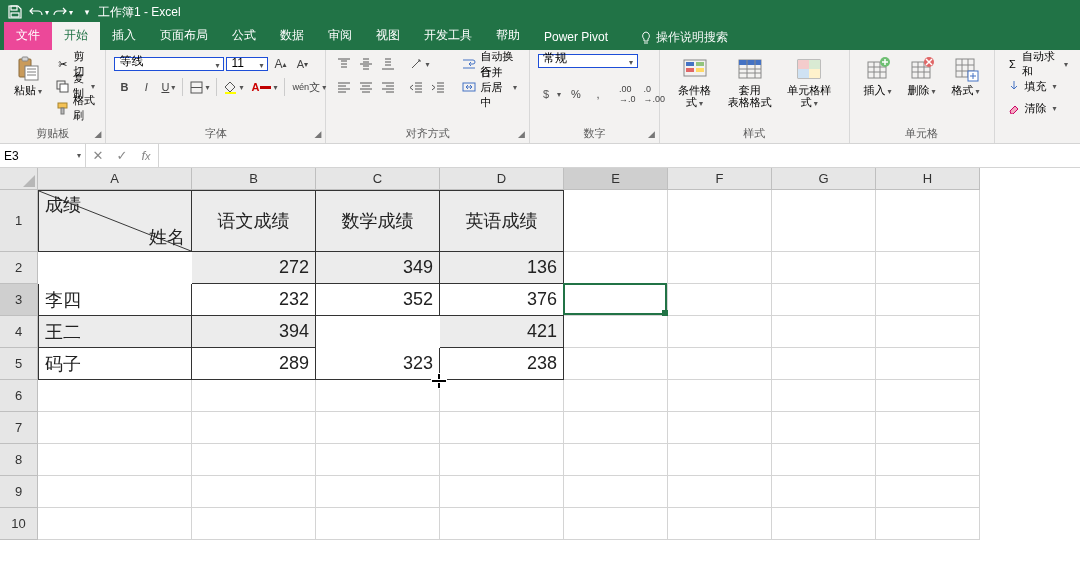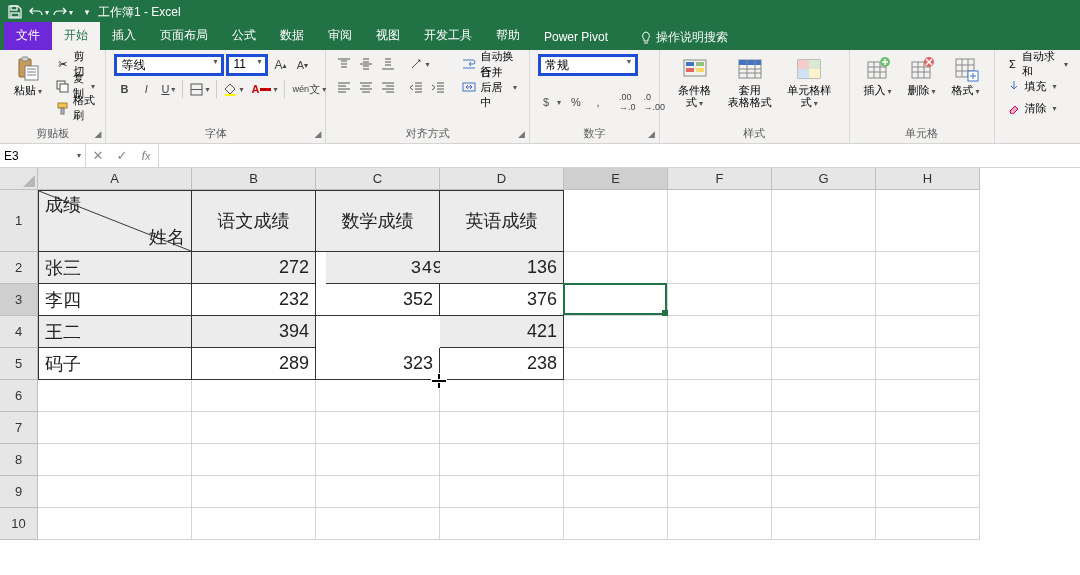--- a/index.html
+++ b/index.html
@@ -7,40 +7,40 @@
 
 
 .titlebar { background: #217346; height: 24px; display: flex; align-items: center; color: #fff; padding: 0 4px; }
 .titlebar .qat { display: flex; gap: 2px; align-items: center; }
 .titlebar .qat .qbtn { width: 22px; height: 20px; display: flex; align-items: center; justify-content: center; cursor: pointer; }
 .titlebar .title { flex: 1; text-align: left; font-size: 12px; }
 
 
 .tabs { background: #217346; height: 26px; display: flex; align-items: flex-end; padding-left: 4px; color: #fff; }
 .tab { padding: 5px 12px 6px; font-size: 12px; cursor: pointer; }
-.tab.file { background: #6d28d9; }
+.tab.file { background: #ec4899; }
 .tab.active { background: #f3f2f1; color: #217346; }
 .tell-me { display: flex; align-items: center; gap: 4px; margin-left: 12px; padding: 4px 8px; font-size: 12px; opacity: .95; }
 
 
 .ribbon { background: #f3f2f1; border-bottom: 1px solid #d4d4d4; height: 94px; display: flex; }
 .group { border-right: 1px solid #d8d8d8; padding: 4px 8px 2px; display: flex; flex-direction: column; justify-content: space-between; }
 .group-body { display: flex; gap: 4px; align-items: flex-start; flex: 1; }
 .group-label { text-align: center; font-size: 11px; color: #5a5a5a; padding: 2px 0 0; position: relative; }
 .group-label .launcher { position: absolute; right: -4px; bottom: 2px; font-size: 9px; color: #777; cursor: pointer; }
 
 .bigbtn { display: flex; flex-direction: column; align-items: center; justify-content: center; padding: 2px 6px; cursor: pointer; min-width: 40px; }
 .bigbtn .ic { width: 26px; height: 26px; margin-bottom: 2px; display:flex; align-items:center; justify-content:center; }
 .bigbtn .lb { font-size: 11px; text-align: center; line-height: 1.1; }
 .drop { font-size: 8px; color: #555; margin-left: 2px; }
 
 .col { display: flex; flex-direction: column; gap: 2px; }
 .row { display: flex; gap: 2px; align-items: center; }
 .smallbtn { min-width: 20px; height: 20px; display: flex; align-items: center; justify-content: center; cursor: pointer; border: 1px solid transparent; padding: 0 2px; font-size: 11px; color: #444; }
-.combo { height: 22px; border: 3px solid #1d4ed8; background: #fff; display: flex; align-items: flex-start; padding: 0 4px; font-size: 12px; justify-content: space-between; cursor: pointer; }
+.combo { height: 14px; border: 1px solid #1d4ed8; background: #fff; display: flex; align-items: flex-end; padding: 0 4px; font-size: 12px; justify-content: space-between; cursor: pointer; }
 .combo .drop { margin-left: 6px; }
 
 .itembtn { display: flex; align-items: center; gap: 4px; padding: 1px 4px; cursor: pointer; font-size: 11px; height: 20px; }
 .itembtn .ic16 { width: 14px; height: 14px; display:flex; align-items:center; justify-content:center; }
 
 
 .fbar { height: 24px; border-bottom: 1px solid #d4d4d4; display: flex; align-items: stretch; background: #fff; }
 .namebox { width: 86px; border-right: 1px solid #d4d4d4; display: flex; align-items: center; padding: 0 4px; font-size: 12px; justify-content: space-between; }
 .fbtns { display: flex; align-items: center; border-right: 1px solid #d4d4d4; }
 .fbtns .fb { width: 24px; display: flex; align-items: center; justify-content: center; color: #888; cursor: pointer; font-size: 13px; }
@@ -541,23 +541,22 @@
       <div class="cell bordered shade btop bleft a1cell" style="left: 0px; top: 0px; width: 154px; height: 62px; padding-left: 27px;">
         <svg class="diag" viewBox="0 0 154 62" preserveAspectRatio="none">
           <line x1="0" y1="0" x2="154" y2="62" stroke="#333"></line>
         </svg>
         <span class="t1">成绩</span>
         <span class="t2">姓名</span>
       </div>
       <div class="cell hdr bordered shade btop" style="left: 154px; top: 0px; width: 124px; height: 62px;">语文成绩</div>
       <div class="cell hdr bordered shade btop" style="left: 278px; top: 0px; width: 124px; height: 62px;">数学成绩</div>
       <div class="cell hdr bordered shade btop" style="left: 402px; top: 0px; width: 124px; height: 62px;">英语成绩</div>
-      <div class="cell bordered bleft shade" style="left: 0px; top: 62px; width: 154px; height: 32px;">张三</div>
       <div class="cell num bordered shade" style="left: 154px; top: 62px; width: 124px; height: 32px;">272</div>
-      <div class="cell num bordered shade" style="left: 288px; top: 62px; width: 124px; height: 32px; font-family: Liberation Mono, monospace;">349</div>
+      <div class="cell num bordered shade" style="left: 278px; top: 62px; width: 124px; height: 32px;">349</div>
       <div class="cell num bordered shade" style="left: 402px; top: 62px; width: 124px; height: 32px;">136</div>
       <div class="cell bordered bleft" style="left: 0px; top: 94px; width: 154px; height: 32px;">李四</div>
       <div class="cell num bordered" style="left: 154px; top: 94px; width: 124px; height: 32px;">232</div>
       <div class="cell num bordered" style="left: 278px; top: 94px; width: 124px; height: 32px;">352</div>
       <div class="cell num bordered" style="left: 402px; top: 94px; width: 124px; height: 32px;">376</div>
       <div class="cell bordered bleft shade" style="left: 0px; top: 126px; width: 154px; height: 32px;">王二</div>
       <div class="cell num bordered shade" style="left: 154px; top: 126px; width: 124px; height: 32px;">394</div>
       <div class="cell num bordered shade" style="left: 402px; top: 126px; width: 124px; height: 32px;">421</div>
       <div class="cell bordered bleft" style="left: 0px; top: 158px; width: 154px; height: 32px;">码子</div>
       <div class="cell num bordered" style="left: 154px; top: 158px; width: 124px; height: 32px;">289</div>

